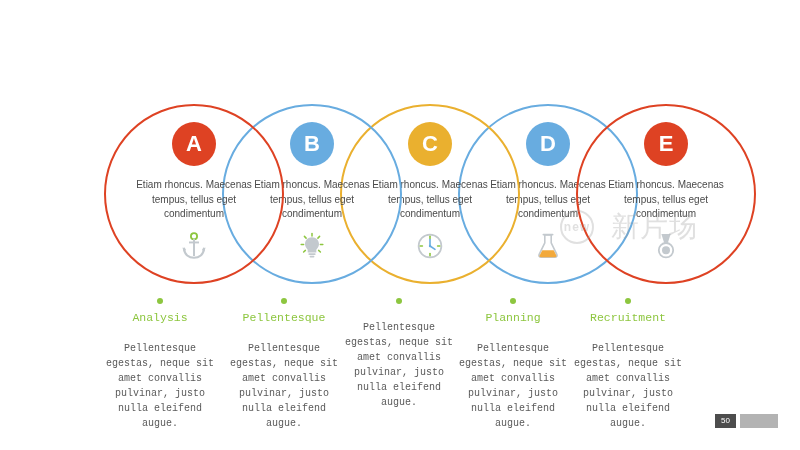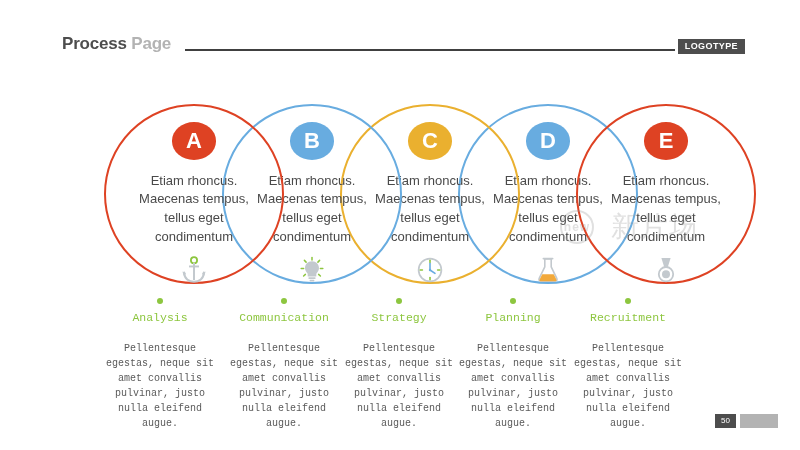--- a/index.html
+++ b/index.html
@@ -74,21 +74,21 @@
     display: flex; align-items: center; justify-content: center;
     color: #ffffff;
     font-size: 22px;
     font-weight: bold;
     line-height: 1;
   }
   .node-text {
     margin-top: 12px;
     width: 126px;
     text-align: center;
-    font-size: 13px;
+    font-size: 10px;
     line-height: 1.45;
     color: #4a4a4a;
   }
   .node-icon {
     margin-top: 9px;
     width: 30px; height: 30px;
     display: flex; align-items: center; justify-content: center;
   }
   .node-icon svg { display: block; }
 
@@ -176,28 +176,20 @@
     display: flex; align-items: center; justify-content: center;
     font-size: 12px; margin-right: 17px;
     font-weight: bold;
   }
 </style>
 </head>
 <body>
 
 <div id="slide">
 
-  <div id="header">
-    <div id="title">
-      <span class="w1">Process</span>
-      <span class="w2">Page</span>
-    </div>
-    <div id="title-rule"></div>
-    <div id="logotype">LOGOTYPE</div>
-  </div>
 
   <div id="band">
 
     <div class="node n1">
       <div class="ring" style="border-color:#DE4223"></div>
       <div class="node-inner">
         <div class="badge" style="background:#DE4223">
           <span>A</span>
         </div>
         <div class="node-text">Etiam rhoncus. Maecenas tempus, tellus eget condimentum</div>
@@ -307,27 +299,26 @@
   <div id="labels">
 
     <div class="lab l1">
       <div class="dot"></div>
       <div class="lab-title">Analysis</div>
       <div class="lab-body">Pellentesque egestas, neque sit amet convallis pulvinar, justo nulla eleifend augue.</div>
     </div>
 
     <div class="lab l2">
       <div class="dot"></div>
-      <div class="lab-title">Communication</div>
+      <div class="lab-title">Pellentesque</div>
       <div class="lab-body">Pellentesque egestas, neque sit amet convallis pulvinar, justo nulla eleifend augue.</div>
     </div>
 
     <div class="lab l3">
       <div class="dot"></div>
-      <div class="lab-title">Strategy</div>
       <div class="lab-body">Pellentesque egestas, neque sit amet convallis pulvinar, justo nulla eleifend augue.</div>
     </div>
 
     <div class="lab l4">
       <div class="dot"></div>
       <div class="lab-title">Planning</div>
       <div class="lab-body">Pellentesque egestas, neque sit amet convallis pulvinar, justo nulla eleifend augue.</div>
     </div>
 
     <div class="lab l5">

